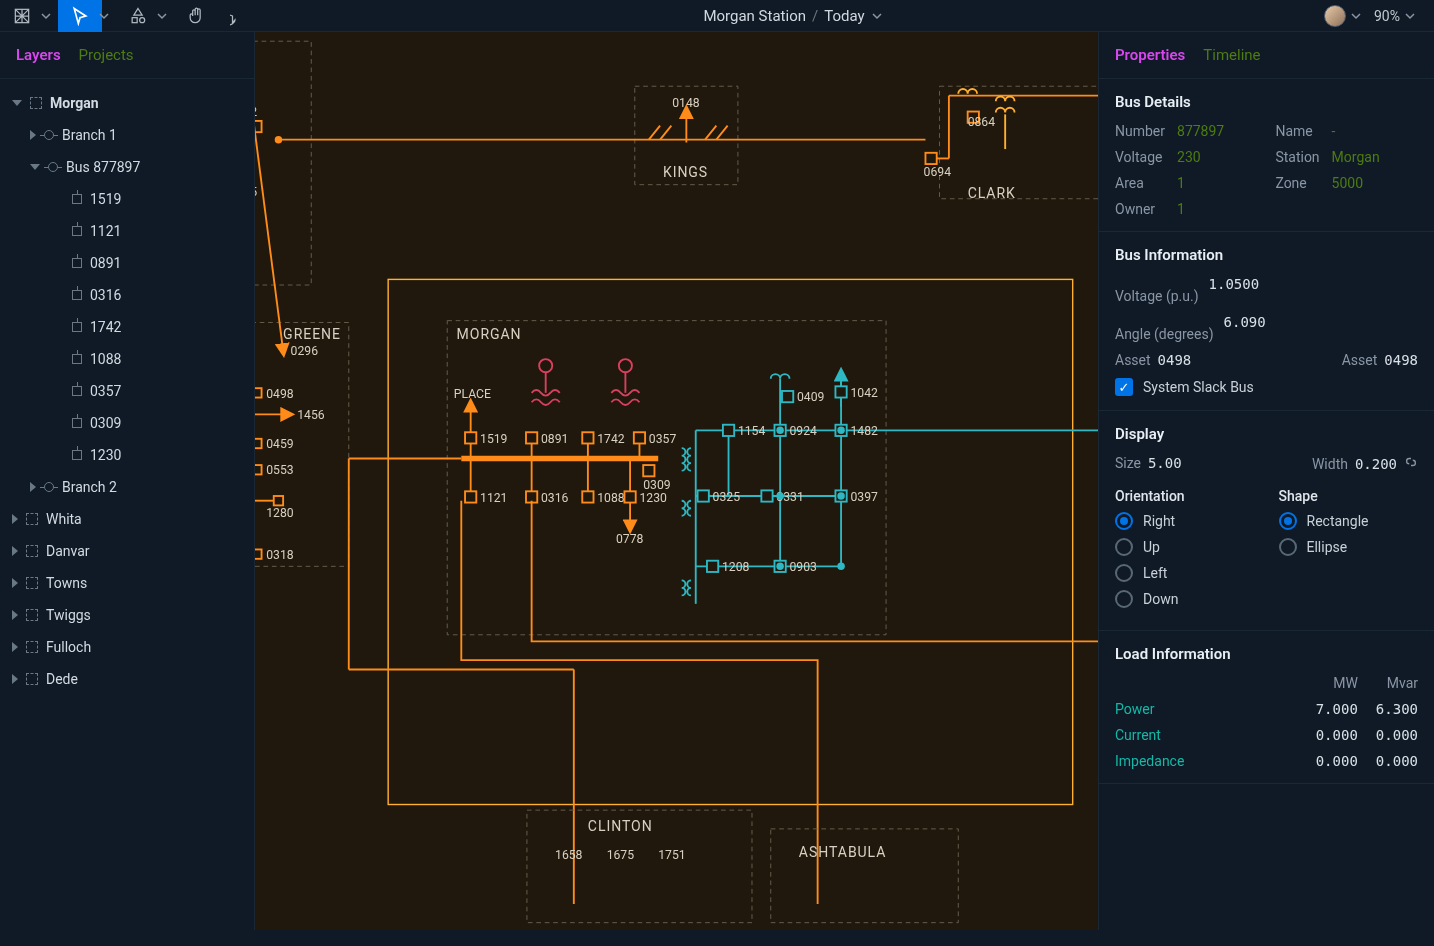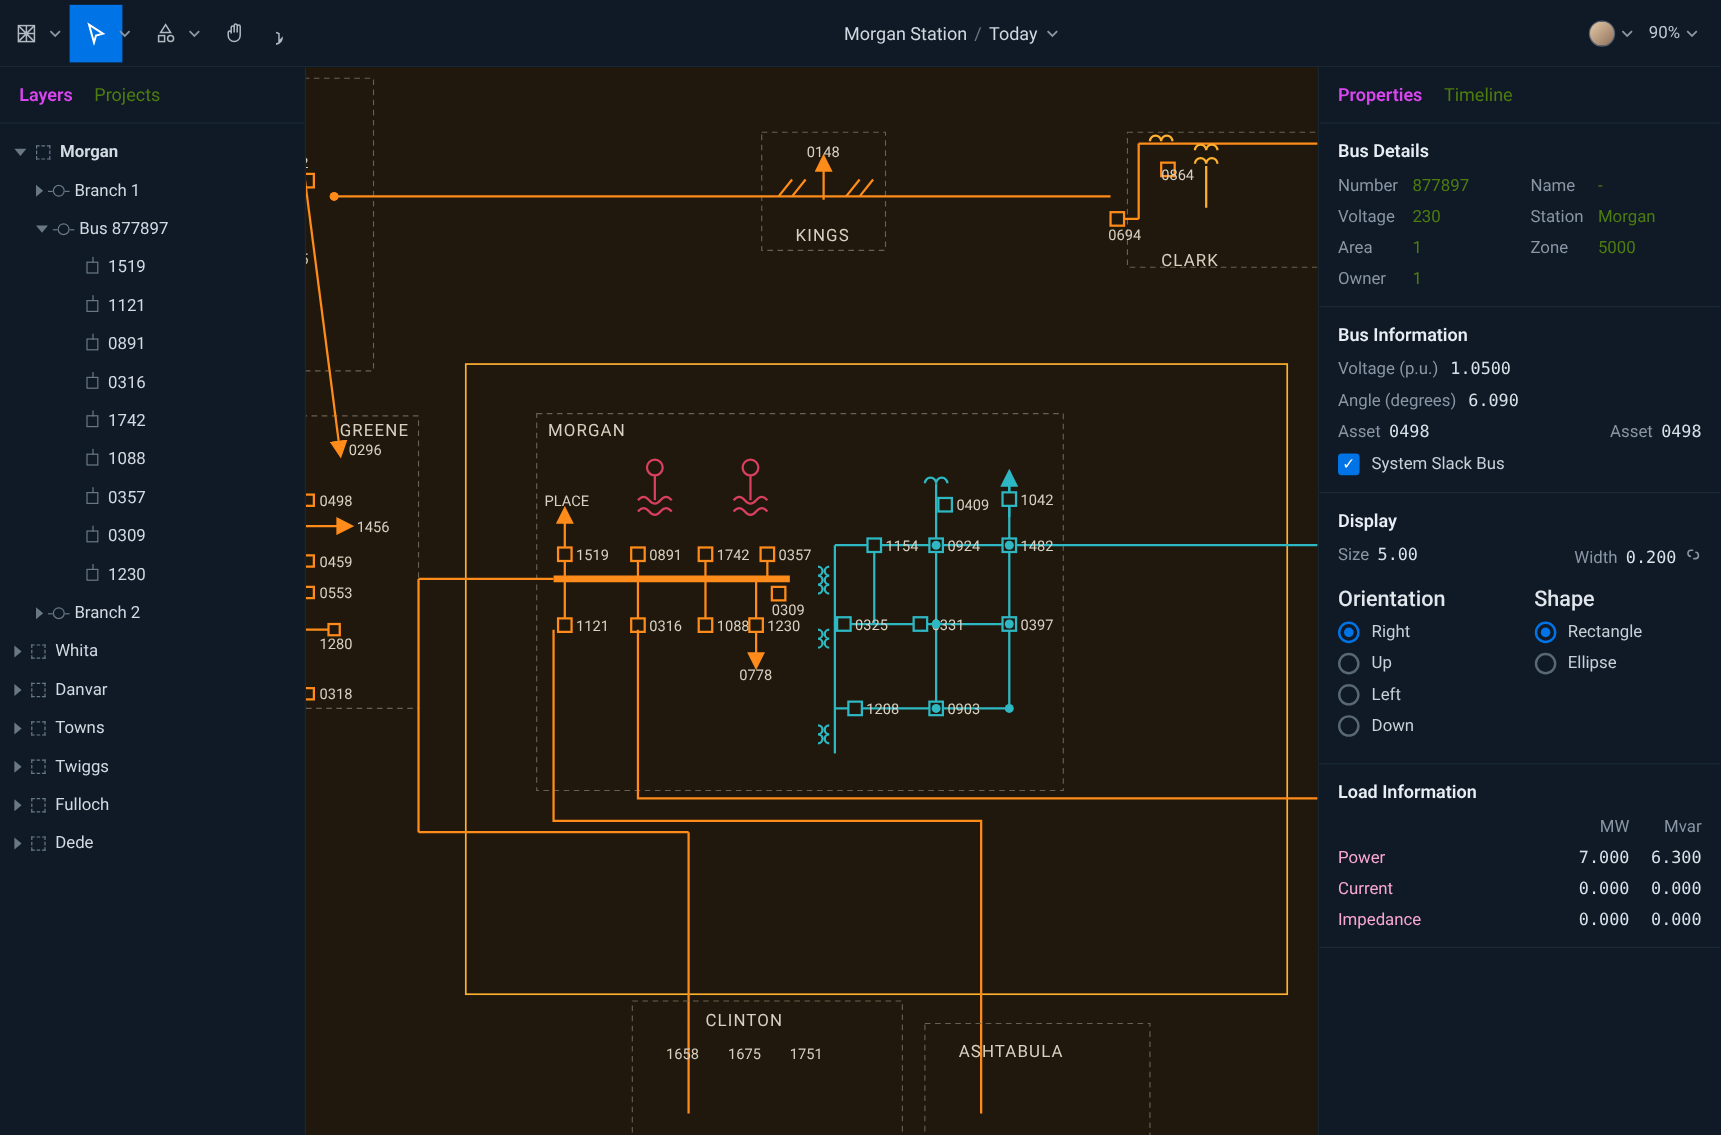--- a/index.html
+++ b/index.html
@@ -7,21 +7,21 @@
   font-family: -apple-system, BlinkMacSystemFont, "Segoe UI", Roboto, sans-serif;
   background: #0f1a26;
   color: #c8d0d8;
   font-size: 13px;
   overflow: hidden;
   width: 1434px;
   height: 946px;
 }
 
 .toolbar {
-  height: 56px;
+  height: 32px;
   background: #0f1a26;
   display: flex;
   align-items: center;
   border-bottom: 1px solid #1a2836;
 }
 .tool-btn {
   width: 44px;
   height: 48px;
   display: flex;
   align-items: center;
@@ -119,42 +119,42 @@
 .right {
   width:336px; background:#0f1a26; border-left:1px solid #1a2836;
   overflow-y:auto; font-size:14px;
 }
 .section { padding:14px 16px; border-bottom:1px solid #1a2836; }
 .section h3 { font-size:15px; color:#e8eef4; font-weight:600; margin-bottom:12px; }
 .kv-grid { display:grid; grid-template-columns: auto 1fr auto 1fr; gap:10px 12px; }
 .kv-grid .k { color:#8a95a5; }
 .kv-grid .v { color:#4d7c0f; }
 .kv-row { display:flex; gap:10px; margin-bottom:10px; }
-.kv-row .k { color:#8a95a5; flex:0 0 auto; }
+.kv-row .k { color:#8a95a5; flex:0 0 auto;margin-top:12px; }
 .kv-row .v { color:#d8e0e8; font-family:ui-monospace,Menlo,monospace; }
 .kv-row.split { justify-content:space-between; }
 .check-row { display:flex; align-items:center; gap:10px; margin-top:6px; }
 .checkbox {
   width:18px;height:18px;background:#0073e6;border-radius:3px;
   display:flex;align-items:center;justify-content:center;color:#fff;font-size:13px;
 }
 .radio-group { margin-top:6px; }
-.radio-group h4 { font-size:18px; color:#e0e6ec; margin-bottom:8px; font-weight:500; }
+.radio-group h4 { font-size:14px; color:#e0e6ec; margin-bottom:8px; font-weight:500; }
 .radio-row { display:flex; align-items:center; gap:10px; margin-bottom:8px; cursor:pointer; }
 .radio {
   width:18px;height:18px;border:2px solid #5a6876;border-radius:50%;
   display:flex;align-items:center;justify-content:center;
 }
 .radio.on { border-color:#0073e6; }
 .radio.on::after { content:"";width:8px;height:8px;background:#0073e6;border-radius:50%; }
 .two-col { display:flex; gap:24px; }
 .two-col > div { flex:1; }
 .table3 { display:grid; grid-template-columns: 1fr auto auto; gap:10px 18px; }
 .table3 .hd { color:#8a95a5; text-align:right; }
-.table3 .rl { color:#f9a8d4; }
+.table3 .rl { color:#14b8a6; }
 .table3 .num { color:#d8e0e8; text-align:right; font-family:ui-monospace,Menlo,monospace; }
 .link-ic {
   width:14px;height:14px;display:inline-flex;color:#8a95a5;
 }
 </style>
 </head>
 <body>
 
 <div class="toolbar">
   <div class="tool-drop">

